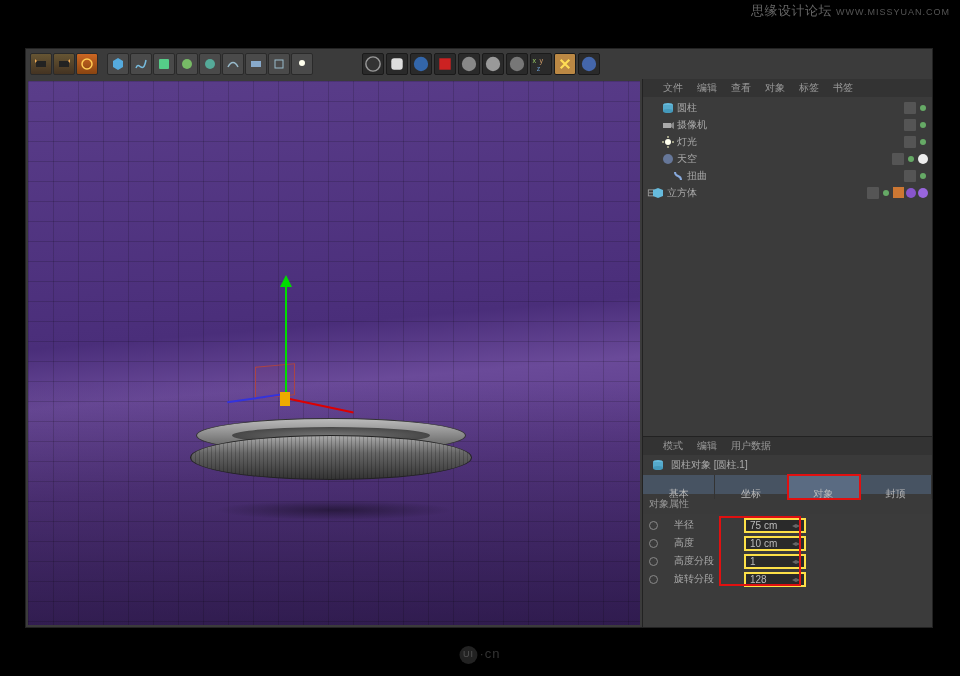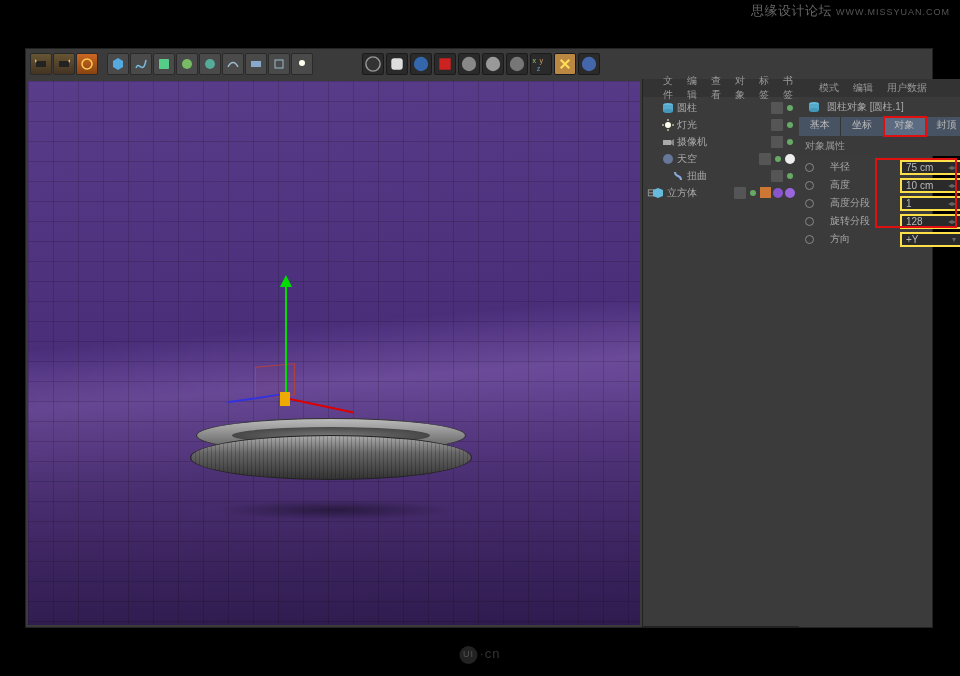--- a/index.html
+++ b/index.html
@@ -39,40 +39,40 @@
     
     
     .axis { position: absolute; left: 42%; top: 36%; }
     .axis-y { position: absolute; width: 2px; height: 120px; background: #0d0; left: 0; top: 0; }
     .axis-y::before { content: ''; position: absolute; top: -8px; left: -5px; border: 6px solid transparent; border-bottom: 12px solid #0d0; }
     .axis-x { position: absolute; width: 70px; height: 2px; background: #d00; left: 0; top: 120px; transform: rotate(12deg); transform-origin: left; }
     .axis-z { position: absolute; width: 60px; height: 2px; background: #33d; left: -58px; top: 120px; transform: rotate(-8deg); }
     .axis-center { position: absolute; left: -5px; top: 115px; width: 10px; height: 14px; background: #ea0; }
     .axis-plane { position: absolute; left: -30px; top: 88px; width: 40px; height: 32px; border: 1px solid #a44; background: rgba(200,50,50,0.05); transform: skewY(-5deg); }
     
-    .right-panel { width: 290px; background: #3b3b3b; border-left: 1px solid #222; display: flex; flex-direction: row; }
+    .right-panel { width: 290px; background: #3b3b3b; border-left: 1px solid #222; display: flex; flex-direction: column; }
     .obj-manager { flex: 1; border-bottom: 1px solid #222; }
     .obj-tabs { display: flex; background: #333; height: 18px; font-size: 10px; align-items: center; padding-left: 14px; gap: 2px; }
     .obj-tabs span { padding: 1px 6px; color: #999; cursor: pointer; }
     .obj-tree { padding: 2px 0; }
     .tree-row { display: flex; align-items: center; height: 17px; padding: 0 4px; font-size: 10px; }
     .tree-row .ind { display: inline-block; }
     .tree-icon { width: 13px; height: 13px; margin-right: 3px; display: inline-flex; align-items: center; justify-content: center; }
     .tree-row.selected .tree-label { color: #e69850; }
     .tree-label { color: #aaa; flex: 0 0 auto; }
     .tree-tags { margin-left: auto; display: flex; gap: 2px; align-items: center; }
     .tag-box { width: 12px; height: 12px; background: #555; border-radius: 1px; }
     .dot-g { width: 6px; height: 6px; border-radius: 50%; background: #6a6; display: inline-block; margin: 0 2px; }
     
     .attr-manager { height: 190px; }
     .attr-tabs-top { display: flex; background: #333; height: 18px; font-size: 10px; align-items: center; padding-left: 14px; gap: 2px; }
     .attr-tabs-top span { padding: 1px 6px; color: #999; cursor: pointer; }
     .attr-title { background: #3a3a3a; padding: 3px 8px; font-size: 10px; color: #aaa; display: flex; align-items: center; gap: 4px; }
     .attr-tabs { display: flex; background: #475362; height: 19px; }
-    .attr-tab { flex: 1; text-align: center; padding: 1px 0; font-size: 10px; color: #bbb; border-right: 1px solid #333; cursor: pointer; }
+    .attr-tab { flex: 1; text-align: center; padding: 12px 0; font-size: 10px; color: #bbb; border-right: 1px solid #333; cursor: pointer; }
     .attr-tab.active { background: #5a6b82; }
     .attr-tab.hl { outline: 2px solid #e01010; outline-offset: -1px; }
     .attr-section { padding: 3px 6px; font-size: 10px; color: #999; background: #3a3a3a; }
     .attr-body { padding: 2px 6px; position: relative; }
     .attr-row { display: flex; align-items: center; height: 18px; font-size: 10px; gap: 16px; }
     .attr-row .rad { width: 9px; height: 9px; border-radius: 50%; border: 1px solid #888; }
     .attr-row .lbl { width: 54px; color: #aaa; }
     .attr-row .val { background: #2a2a2a; width: 62px; height: 15px; padding: 1px 4px; color: #bbb; border: 2px solid #fde047; display: flex; align-items: center; justify-content: space-between; }
     .attr-row .spn { font-size: 8px; color: #666; }
     .red-box { position: absolute; border: 2px solid #e01010; pointer-events: none; }
@@ -254,39 +254,39 @@
               <span class="tree-label">圆柱</span>
               <span class="tree-tags">
                 <span class="tag-box"></span>
                 <span class="dot-g"></span>
               </span>
             </div>
             <div class="tree-row">
               <span class="ind" style="width:14px"></span>
               <span class="tree-icon">
                 <svg width="12" height="12">
+                  <rect x="1" y="4" width="8" height="5" fill="#aaa"></rect>
+                  <path d="M9 5l3-2v7l-3-2z" fill="#888"></path>
+                </svg>
+              </span>
+              <span class="tree-label">摄像机</span>
+              <span class="tree-tags">
+                <span class="tag-box"></span>
+                <span class="dot-g"></span>
+              </span>
+            </div>
+            <div class="tree-row">
+              <span class="ind" style="width:14px"></span>
+              <span class="tree-icon">
+                <svg width="12" height="12">
                   <circle cx="6" cy="6" r="3" fill="#ffe"></circle>
                   <path d="M6 0v2M6 10v2M0 6h2M10 6h2" stroke="#ffc" stroke-width="1"></path>
                 </svg>
               </span>
               <span class="tree-label">灯光</span>
-              <span class="tree-tags">
-                <span class="tag-box"></span>
-                <span class="dot-g"></span>
-              </span>
-            </div>
-            <div class="tree-row">
-              <span class="ind" style="width:14px"></span>
-              <span class="tree-icon">
-                <svg width="12" height="12">
-                  <rect x="1" y="4" width="8" height="5" fill="#aaa"></rect>
-                  <path d="M9 5l3-2v7l-3-2z" fill="#888"></path>
-                </svg>
-              </span>
-              <span class="tree-label">摄像机</span>
               <span class="tree-tags">
                 <span class="tag-box"></span>
                 <span class="dot-g"></span>
               </span>
             </div>
             <div class="tree-row">
               <span class="ind" style="width:14px"></span>
               <span class="tree-icon">
                 <svg width="12" height="12">
                   <circle cx="6" cy="6" r="5" fill="#679"></circle>
@@ -369,25 +369,20 @@
             <div class="attr-row">
               <span class="rad"></span>
               <span class="lbl">高度分段</span>
               <span class="val">1<span class="spn">◂▸</span></span>
             </div>
             <div class="attr-row">
               <span class="rad"></span>
               <span class="lbl">旋转分段</span>
               <span class="val">128<span class="spn">◂▸</span></span>
             </div>
-            <div class="attr-row">
-              <span class="rad"></span>
-              <span class="lbl">方向</span>
-              <span class="val">+Y<span class="spn">▾</span></span>
-            </div>
           </div>
       </div>
     </div>
   </div>
 </div>
 
 <div class="watermark-bottom">
   <span class="logo">UI</span><span>·cn</span>
 </div>
 

